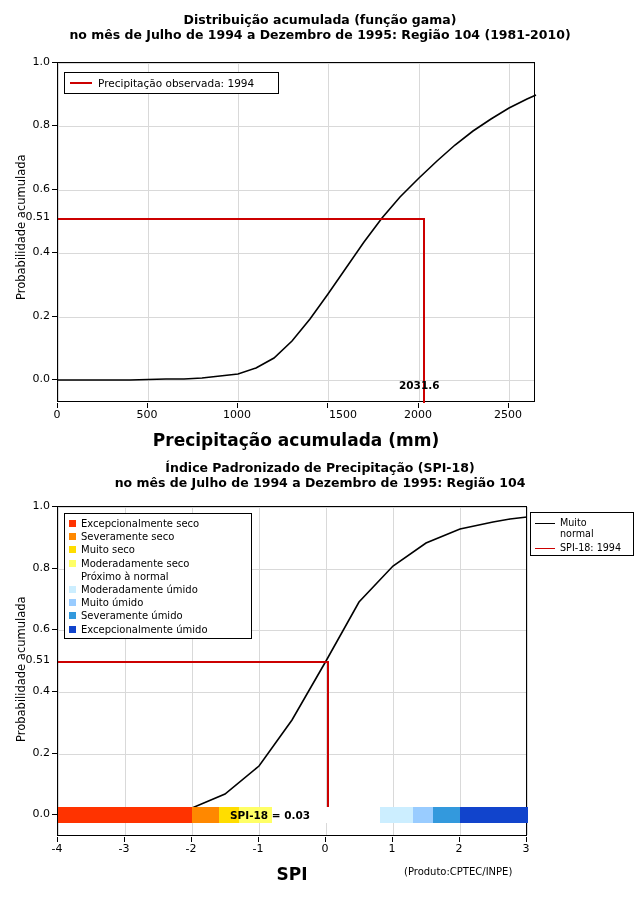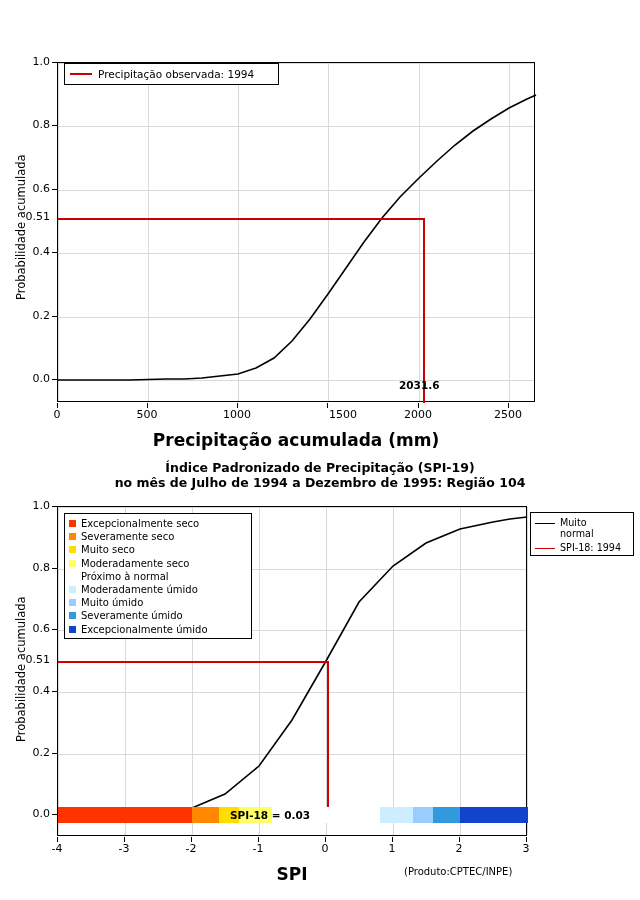--- a/index.html
+++ b/index.html
@@ -61,20 +61,24 @@
   .spiseg{height:100%;}
   .spitext{position:absolute;font-size:10.5px;font-weight:bold;color:#000;}
 
   .prod{position:absolute;font-size:10px;}
 </style>
 </head>
 <body>
 
 <div class="page">
 
+  <div class="title" style="top:12px;">
+    <span>Distribuição acumulada (função gama)</span>
+    <span class="l2">no mês de Julho de 1994 a Dezembro de 1995: Região 104 (1981-2010)</span>
+  </div>
 
   <div class="plot" id="plot-top" style="left:57px;top:62px;width:478px;height:340px;">
 
     <div class="gridv" style="left:0px;"></div>
     <div class="gridv" style="left:90px;"></div>
     <div class="gridv" style="left:180px;"></div>
     <div class="gridv" style="left:270px;"></div>
     <div class="gridv" style="left:361px;"></div>
     <div class="gridv" style="left:451px;"></div>
 
@@ -85,21 +89,21 @@
     <div class="gridh" style="top:63px;"></div>
     <div class="gridh" style="top:0px;"></div>
 
     <svg class="curve" width="478" height="340" viewBox="0 0 478 340">
       <polyline fill="none" stroke="#000000" stroke-width="1.6" points="0,317 36,317 72,317 108,316 126,316 144,315 162,313 180,311 198,305 216,295 234,278 252,256 270,231 288,205 306,179 324,155 342,134 361,115 379,98 397,82 415,68 433,56 451,45 469,36 478,32"></polyline>
     </svg>
 
     <div class="redline redh" style="left:0px;top:155px;width:366px;"></div>
     <div class="redline redv" style="left:365px;top:155px;height:185px;"></div>
 
-    <div class="legend" style="left:6px;top:0;width:215px;height:22px;">
+    <div class="legend" style="left:6px;top:9px;width:215px;height:22px;">
       <div class="row" style="height:20px;">
         <span class="sw"></span>
         <span class="txt">Precipitação observada: 1994</span>
       </div>
     </div>
   </div>
 
   <div class="tick tickx" style="left:57px;top:403px;"></div>
   <div class="tick tickx" style="left:147px;top:403px;"></div>
   <div class="tick tickx" style="left:237px;top:403px;"></div>
@@ -129,21 +133,21 @@
   <div class="lbly" style="left:4px;top:55px;">1.0</div>
 
   <div class="lbly" style="left:4px;top:210px;font-size:11px;">0.51</div>
 
   <div class="vallabel" style="left:399px;top:379px;">2031.6</div>
 
   <div class="axtitle" style="left:57px;top:430px;width:478px;">Precipitação acumulada (mm)</div>
   <div class="aytitle" style="left:14px;top:300px;">Probabilidade acumulada</div>
 
   <div class="title" style="top:460px;">
-    <span>Índice Padronizado de Precipitação (SPI-19)</span>
+    <span>Índice Padronizado de Precipitação (SPI-18)</span>
     <span class="l2">no mês de Julho de 1994 a Dezembro de 1995: Região 104</span>
   </div>
 
   <div class="plot" id="plot-bottom" style="left:57px;top:506px;width:470px;height:330px;">
 
     <div class="gridv" style="left:0px;"></div>
     <div class="gridv" style="left:67px;"></div>
     <div class="gridv" style="left:134px;"></div>
     <div class="gridv" style="left:201px;"></div>
     <div class="gridv" style="left:268px;"></div>

